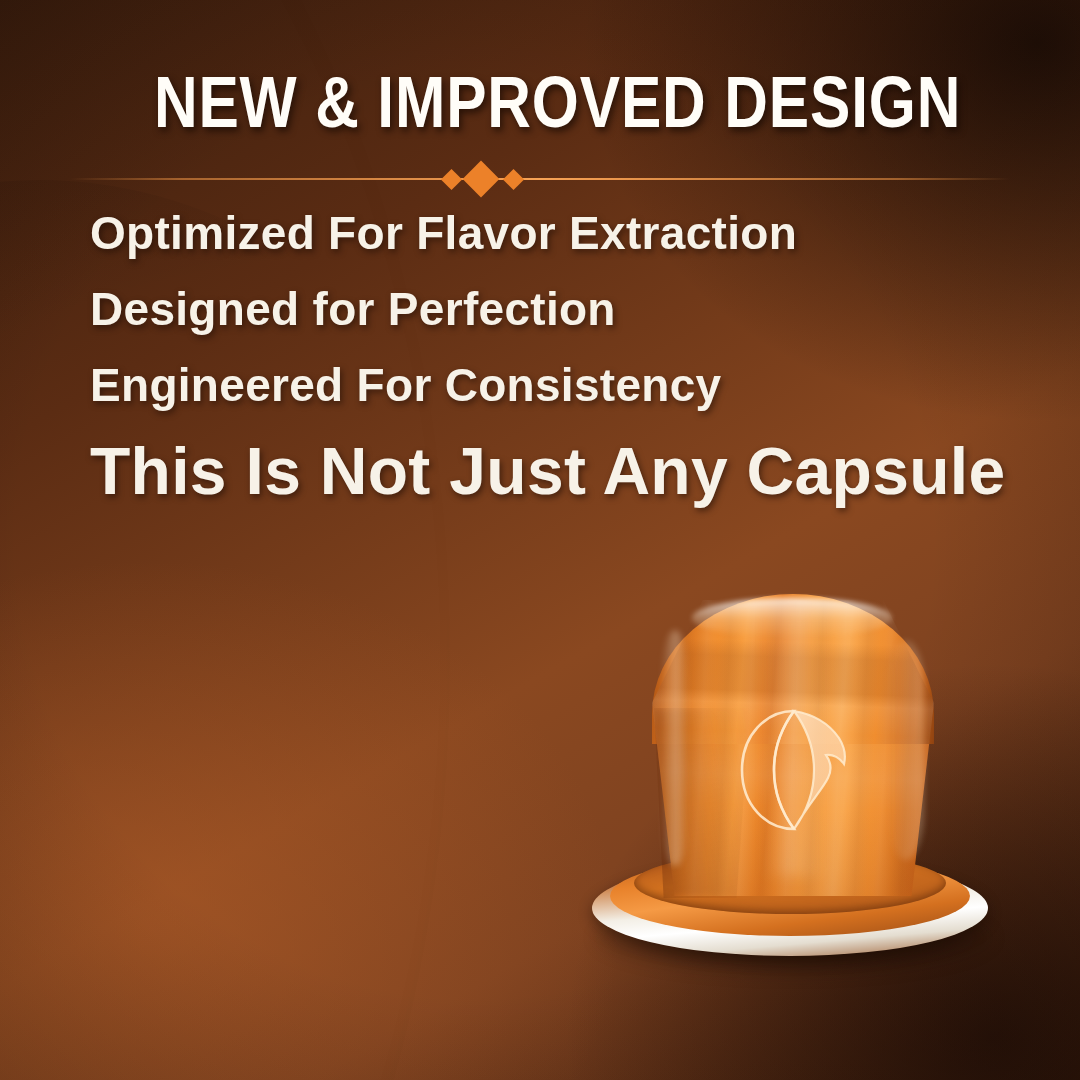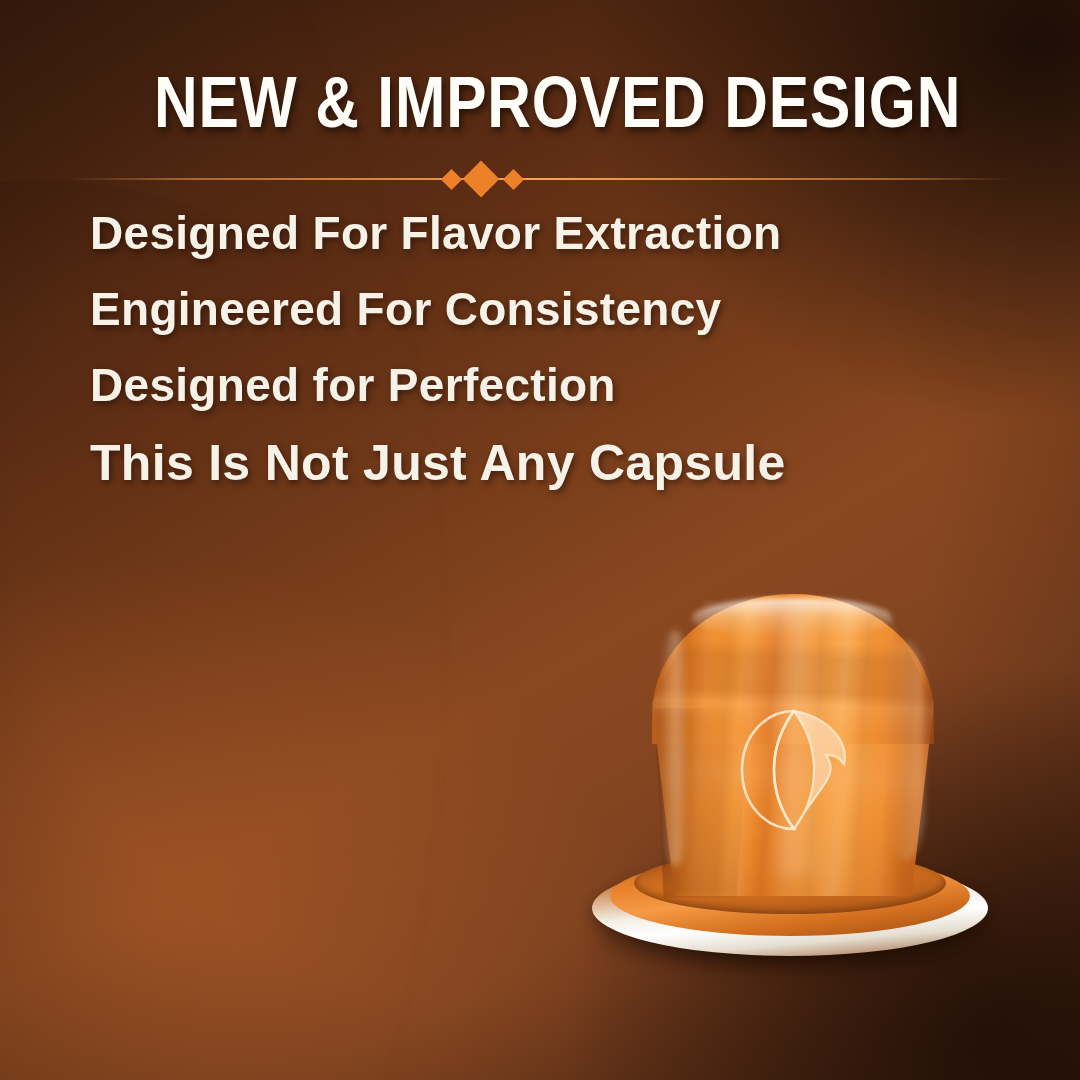--- a/index.html
+++ b/index.html
@@ -112,21 +112,21 @@
     font-family:"Liberation Sans Narrow","Liberation Sans", sans-serif;
     font-weight:bold;
     font-size:46px;
     line-height:1.0;
     color:#f7f2e8;
     letter-spacing:0.3px;
     white-space:nowrap;
     text-shadow:2px 3px 6px rgba(24,10,4,0.55);
     margin-bottom:30px;
   }
-  .bullet.emphasis { font-size:50px; }
+  .bullet.emphasis { font-size:66px; }
 
   
   #tagline {
     position:absolute; left:85px; top:596px; width:620px;
   }
   .tag-line {
     font-family:"Liberation Sans Narrow","Liberation Sans", sans-serif;
     font-weight:bold;
     font-size:86px;
     line-height:1.0;
@@ -313,23 +313,23 @@
   </div>
 
   <div id="divider">
     <div id="divider-line"></div>
     <div class="dia" id="dia-left"></div>
     <div class="dia" id="dia-center"></div>
     <div class="dia" id="dia-right"></div>
   </div>
 
   <div id="bullets">
-    <div class="bullet">Designed For Flavor Extraction</div>
+    <div class="bullet">Optimized For Flavor Extraction</div>
+    <div class="bullet">Designed for Perfection</div>
     <div class="bullet">Engineered For Consistency</div>
-    <div class="bullet">Designed for Perfection</div>
     <div class="bullet emphasis">This Is Not Just Any Capsule</div>
   </div>
 
 
   <div id="capsule-wrap">
     <div id="ground-shadow"></div>
     <div id="rim-outer"></div>
     <div id="rim-mid"></div>
     <div id="rim-inner"></div>
 

